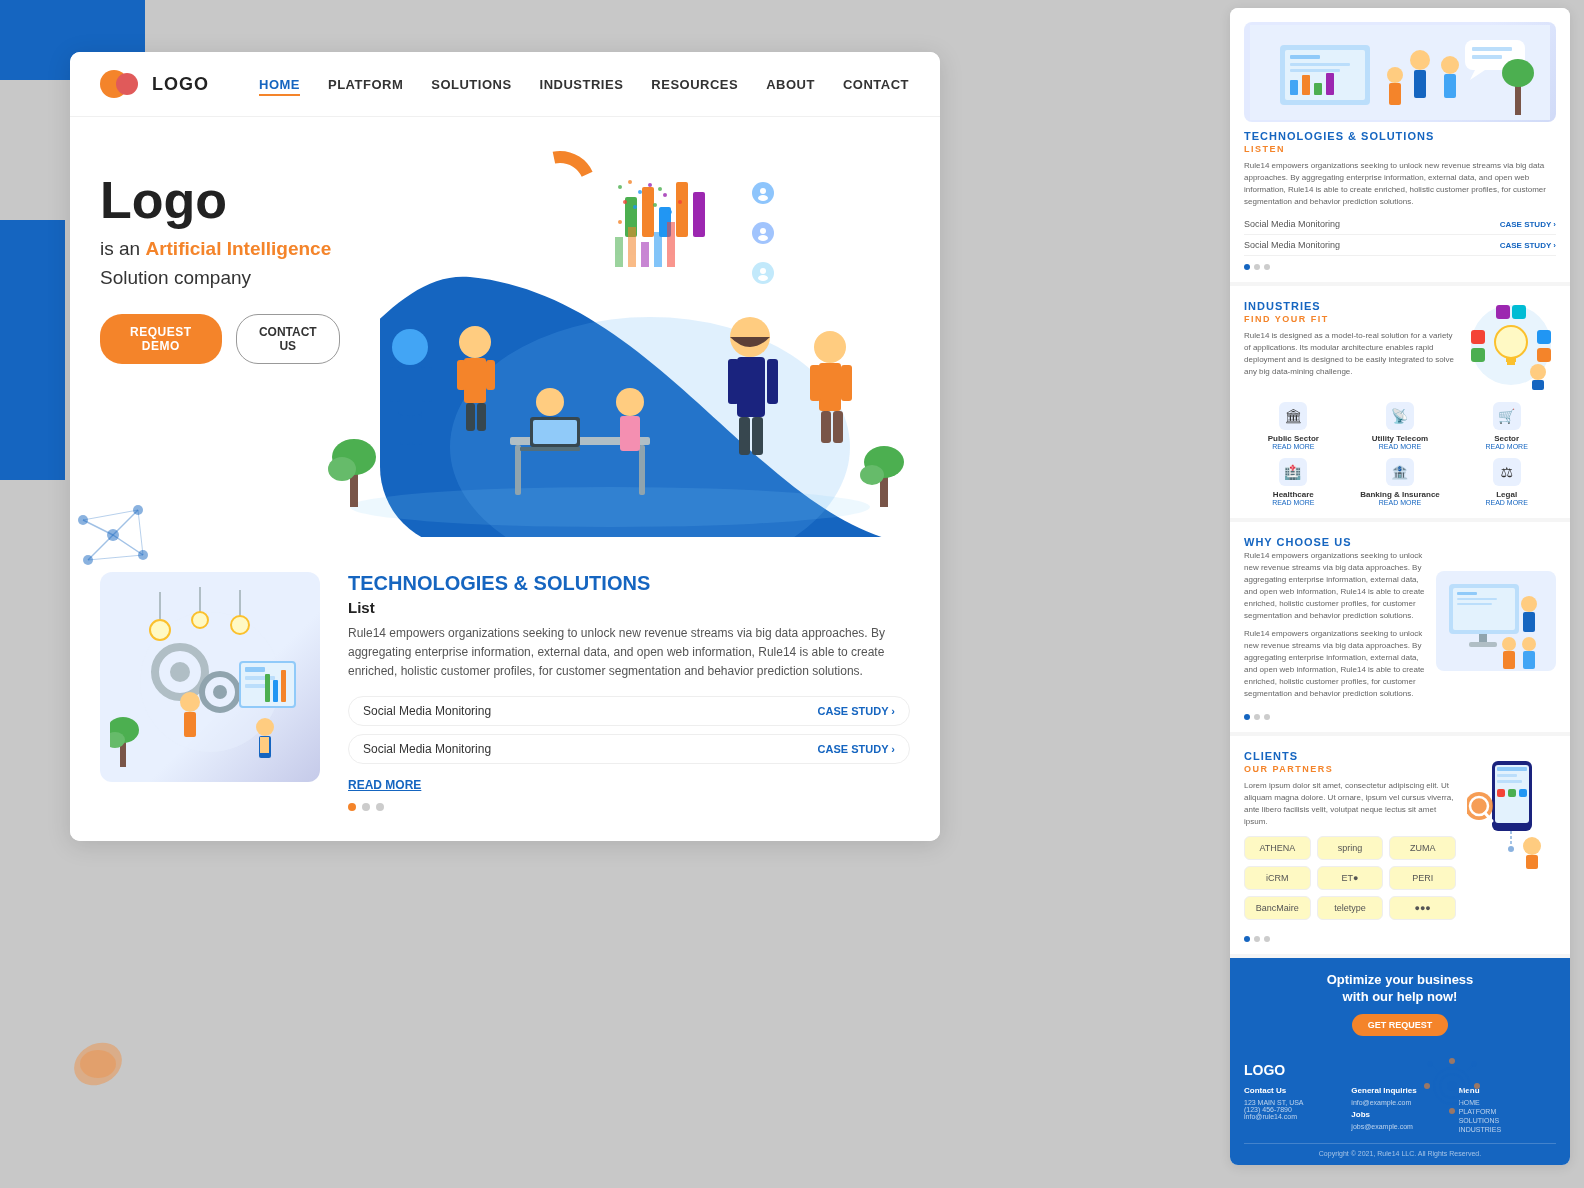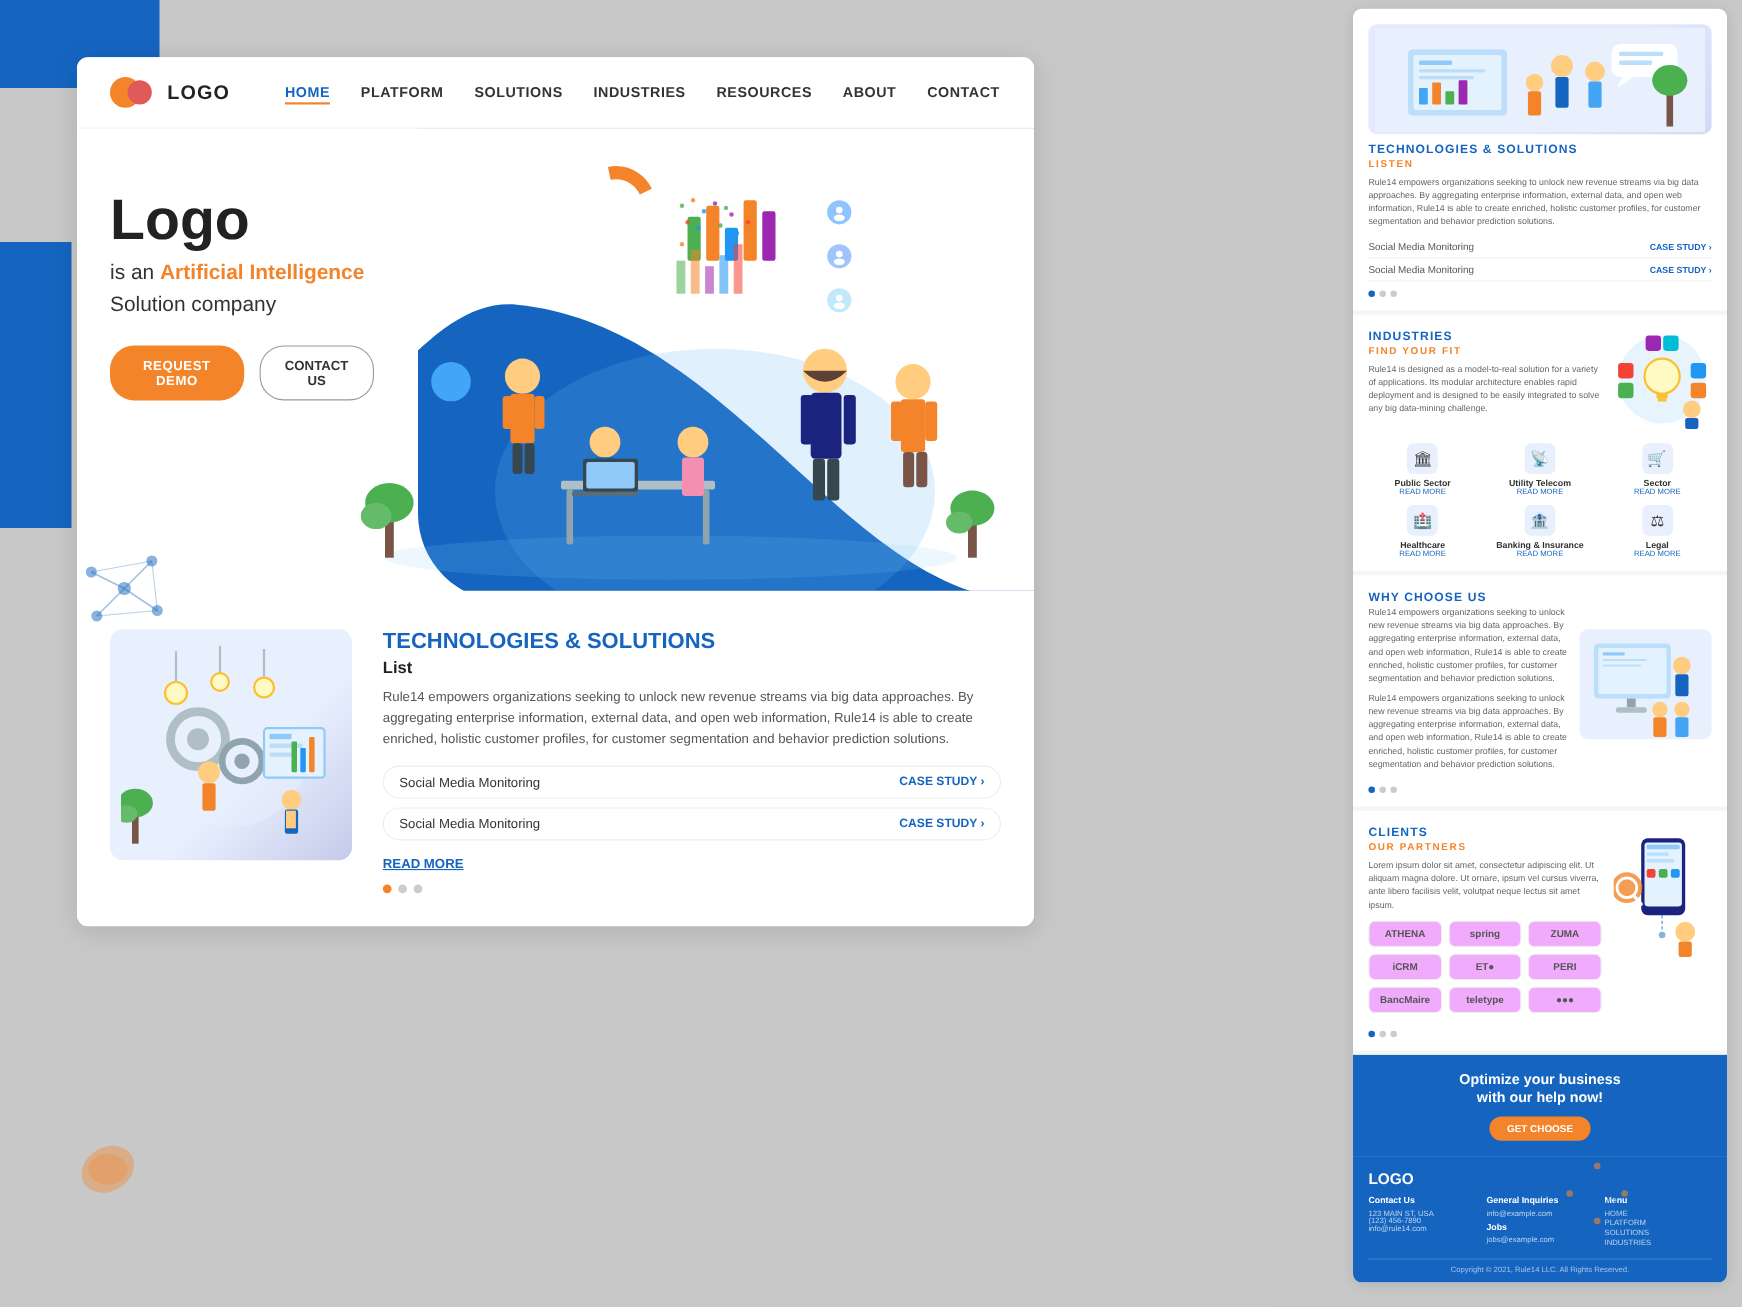--- a/index.html
+++ b/index.html
@@ -333,26 +333,26 @@
     .why-desc { font-size: 8px; color: #666; line-height: 1.5; margin-bottom: 6px; }
 
     
     .clients-logos {
       display: grid;
       grid-template-columns: 1fr 1fr 1fr;
       gap: 6px;
       margin: 8px 0;
     }
     .client-logo-box {
-      background: #f0abfc;
+      background: #fef9c3;
       border-radius: 6px;
       padding: 6px 4px;
       text-align: center;
       font-size: 9px;
-      font-weight: 700;
+      font-weight: 400;
       color: #555;
       border: 1px solid #eee;
     }
 
     
     .rp-cta {
       background: #1565C0;
       padding: 14px;
       text-align: center;
     }
@@ -905,21 +905,21 @@
     </div>
     <div style="display:flex;gap:4px;margin-top:8px;">
       <div style="width:6px;height:6px;border-radius:50%;background:#1565C0;"></div>
       <div style="width:6px;height:6px;border-radius:50%;background:#ccc;"></div>
       <div style="width:6px;height:6px;border-radius:50%;background:#ccc;"></div>
     </div>
   </div>
 
   <div class="rp-cta">
     <div class="rp-cta-title">Optimize your business<br>with our help now!</div>
-    <button class="rp-cta-btn">GET CHOOSE</button>
+    <button class="rp-cta-btn">GET REQUEST</button>
   </div>
 
   <div class="rp-footer">
     <div class="rp-footer-logo">LOGO</div>
     <div class="rp-footer-cols">
       <div class="rp-footer-col">
         <div class="rp-footer-col-title">Contact Us</div>
         <div class="rp-footer-col-item">123 MAIN ST, USA<br>(123) 456-7890<br>info@rule14.com</div>
       </div>
       <div class="rp-footer-col">

